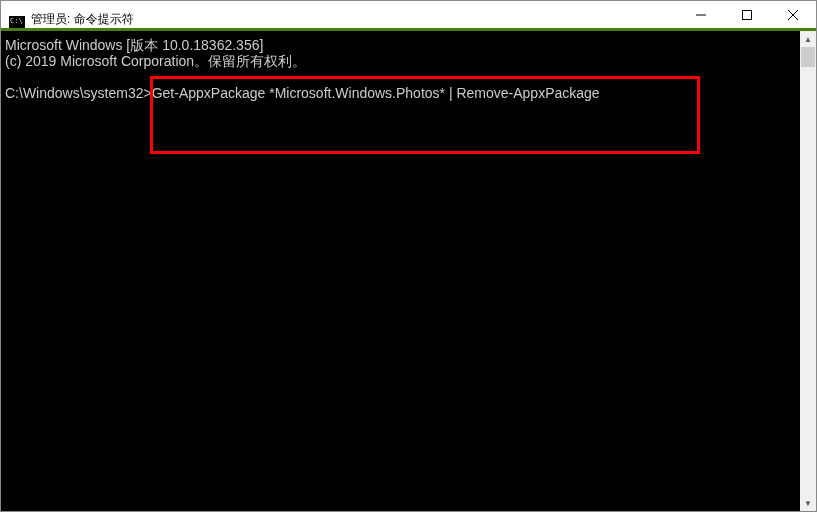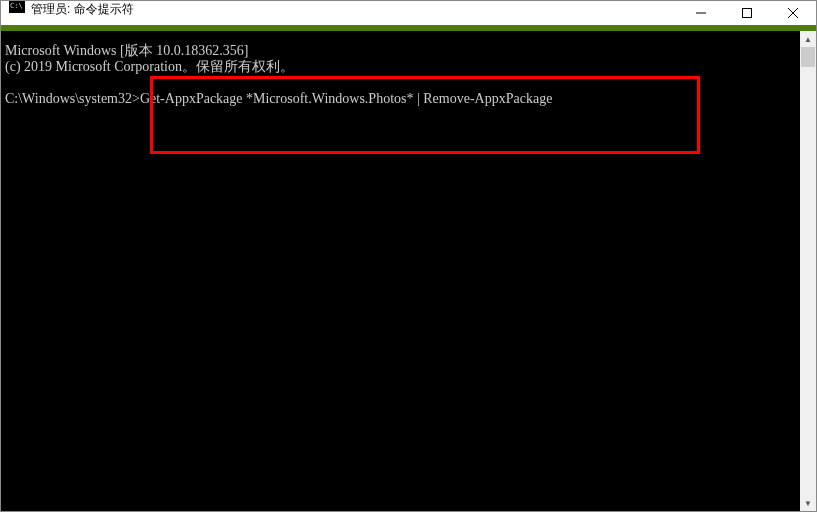--- a/index.html
+++ b/index.html
@@ -12,22 +12,22 @@
       height: 512px;
       background: #fff;
       font-family: "Microsoft YaHei", "SimSun", sans-serif;
       overflow: hidden;
       border: 1px solid #888;
     }
     .titlebar {
       height: 30px;
       background: #fff;
       display: flex;
-      align-items: flex-start;
-      border-bottom: 6px solid #4d7c0f;
+      align-items: flex-end;
+      border-bottom: 3px solid #4d7c0f;
     }
     .titlebar-icon {
       width: 16px;
       height: 12px;
       margin-left: 8px;
       margin-right: 6px;
       background: #000;
       position: relative;
       display: inline-block;
     }
@@ -65,24 +65,24 @@
       background: #000;
     }
     .terminal-content {
       position: absolute;
       top: 0;
       left: 0;
       right: 16px;
       bottom: 0;
       background: #000;
       color: #ccc;
-      font-family: Liberation Serif, serif;
+      font-family: Liberation Sans, sans-serif;
       font-size: 14px;
       line-height: 16px;
-      padding: 12px 4px;
+      padding: 6px 4px;
       white-space: pre;
       overflow: hidden;
     }
     .scrollbar {
       position: absolute;
       right: 0;
       top: 0;
       width: 16px;
       height: 100%;
       background: #f0f0f0;

